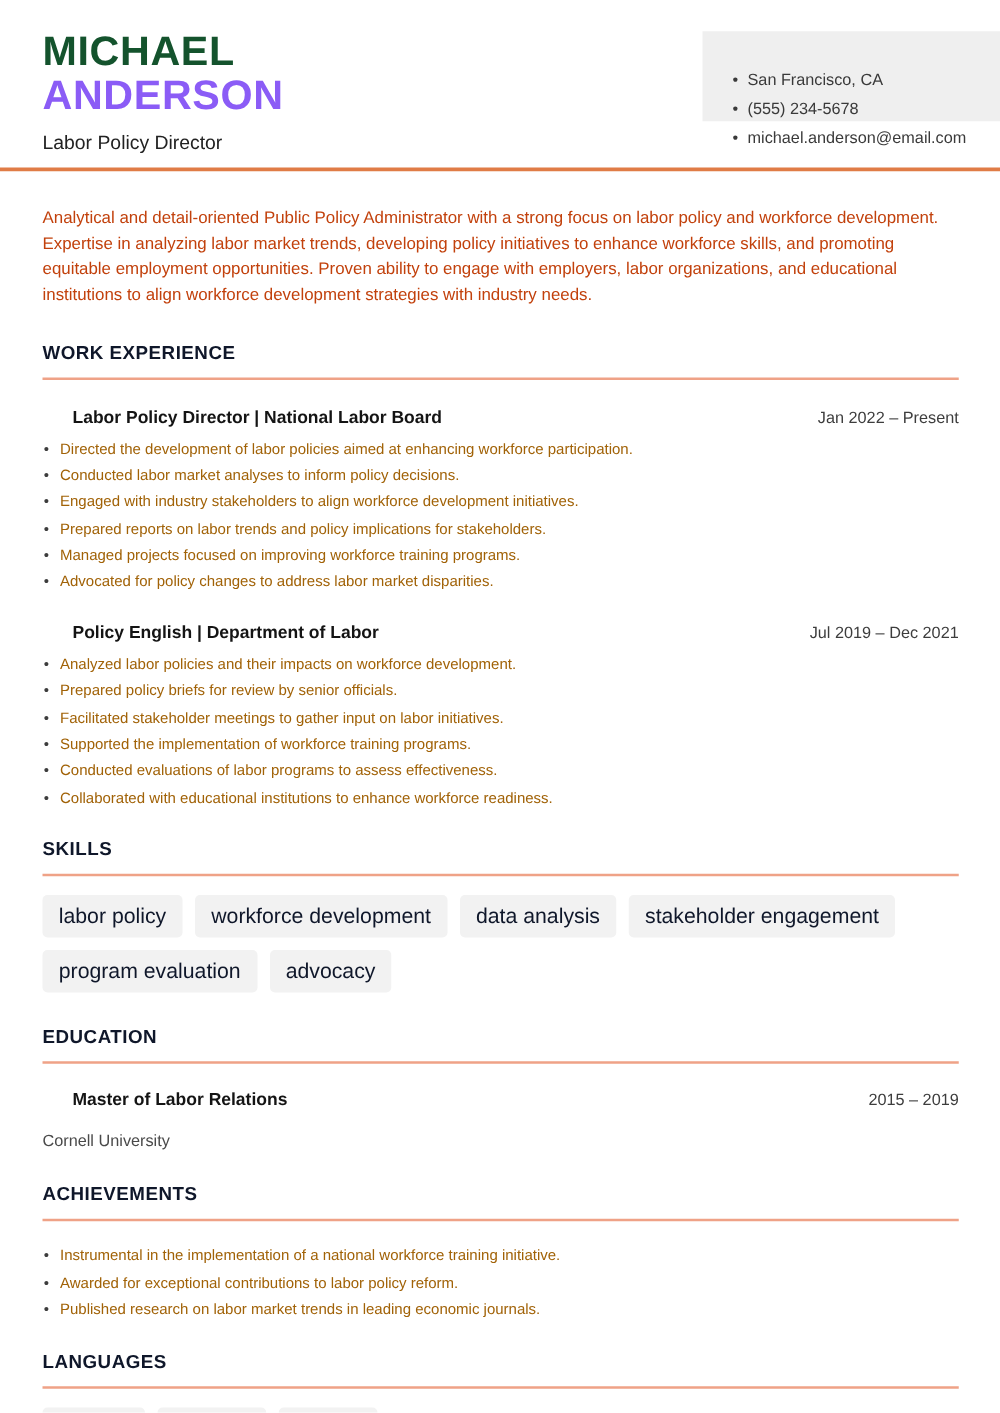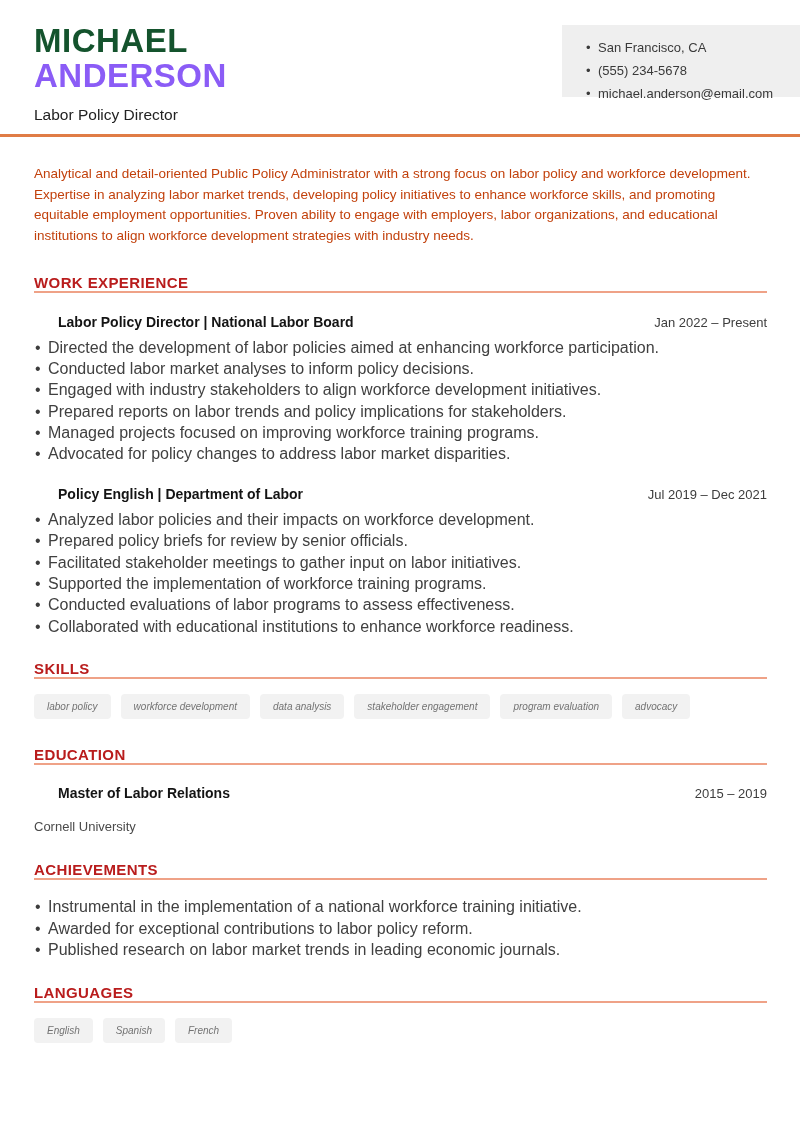--- a/index.html
+++ b/index.html
@@ -41,21 +41,21 @@
     font-size: 15.5px;
     color: #222222;
   }
   .contact-box {
     position: absolute;
     top: 25px;
     right: 0;
     width: 238px;
     height: 72px;
     background: #efefef;
-    padding: 10px 10px 10px 24px;
+    padding: 26px 10px 10px 24px;
   }
   .contact-box ul { list-style: none; }
   .contact-box li {
     position: relative;
     font-size: 13px;
     color: #3a3a3a;
     padding-left: 12px;
     margin: 6px 0 10px 0;
     line-height: 13px;
   }
@@ -81,21 +81,22 @@
     font-size: 13.5px;
     line-height: 20.7px;
     color: #c2410c;
   }
 
   .section { margin-top: 27px; }
   .section-heading {
     font-size: 15px;
     font-weight: 700;
     letter-spacing: 0.4px;
-    color: #b91c1c;
+    color: #0f172a;
+    padding-bottom: 11px;
     border-bottom: 2px solid #efa287;
   }
 
   
   .job { margin-top: 21px; }
   .job + .job { margin-top: 25px; }
   .entry-row {
     display: flex;
     justify-content: space-between;
     align-items: baseline;
@@ -107,22 +108,22 @@
     color: #141414;
   }
   .entry-dates {
     font-size: 13px;
     color: #3d3d3d;
     white-space: nowrap;
   }
   ul.bullets { list-style: none; margin-top: 12px; }
   ul.bullets li {
     position: relative;
-    font-size: 16px;
-    color: #404040;
+    font-size: 12px;
+    color: #a16207;
     padding-left: 14px;
     margin-bottom: 8.5px;
     line-height: 12.8px;
   }
   ul.bullets li::before {
     content: "•";
     position: absolute;
     left: 1px;
     top: 0;
     color: #3c3c3c;
@@ -132,23 +133,22 @@
   .tags {
     display: flex;
     flex-wrap: wrap;
     gap: 10px;
     margin-top: 15px;
   }
   .tag {
     background: #f2f2f2;
     border-radius: 4px;
     padding: 7px 13px;
-    font-size: 10px;
-    color: #737373;
-    font-style: italic;
+    font-size: 17px;
+    color: #0f172a;
   }
 
   
   .edu { margin-top: 20px; }
   .edu-school {
     margin-top: 18px;
     font-size: 13px;
     color: #4a4a4a;
   }
 </style>

